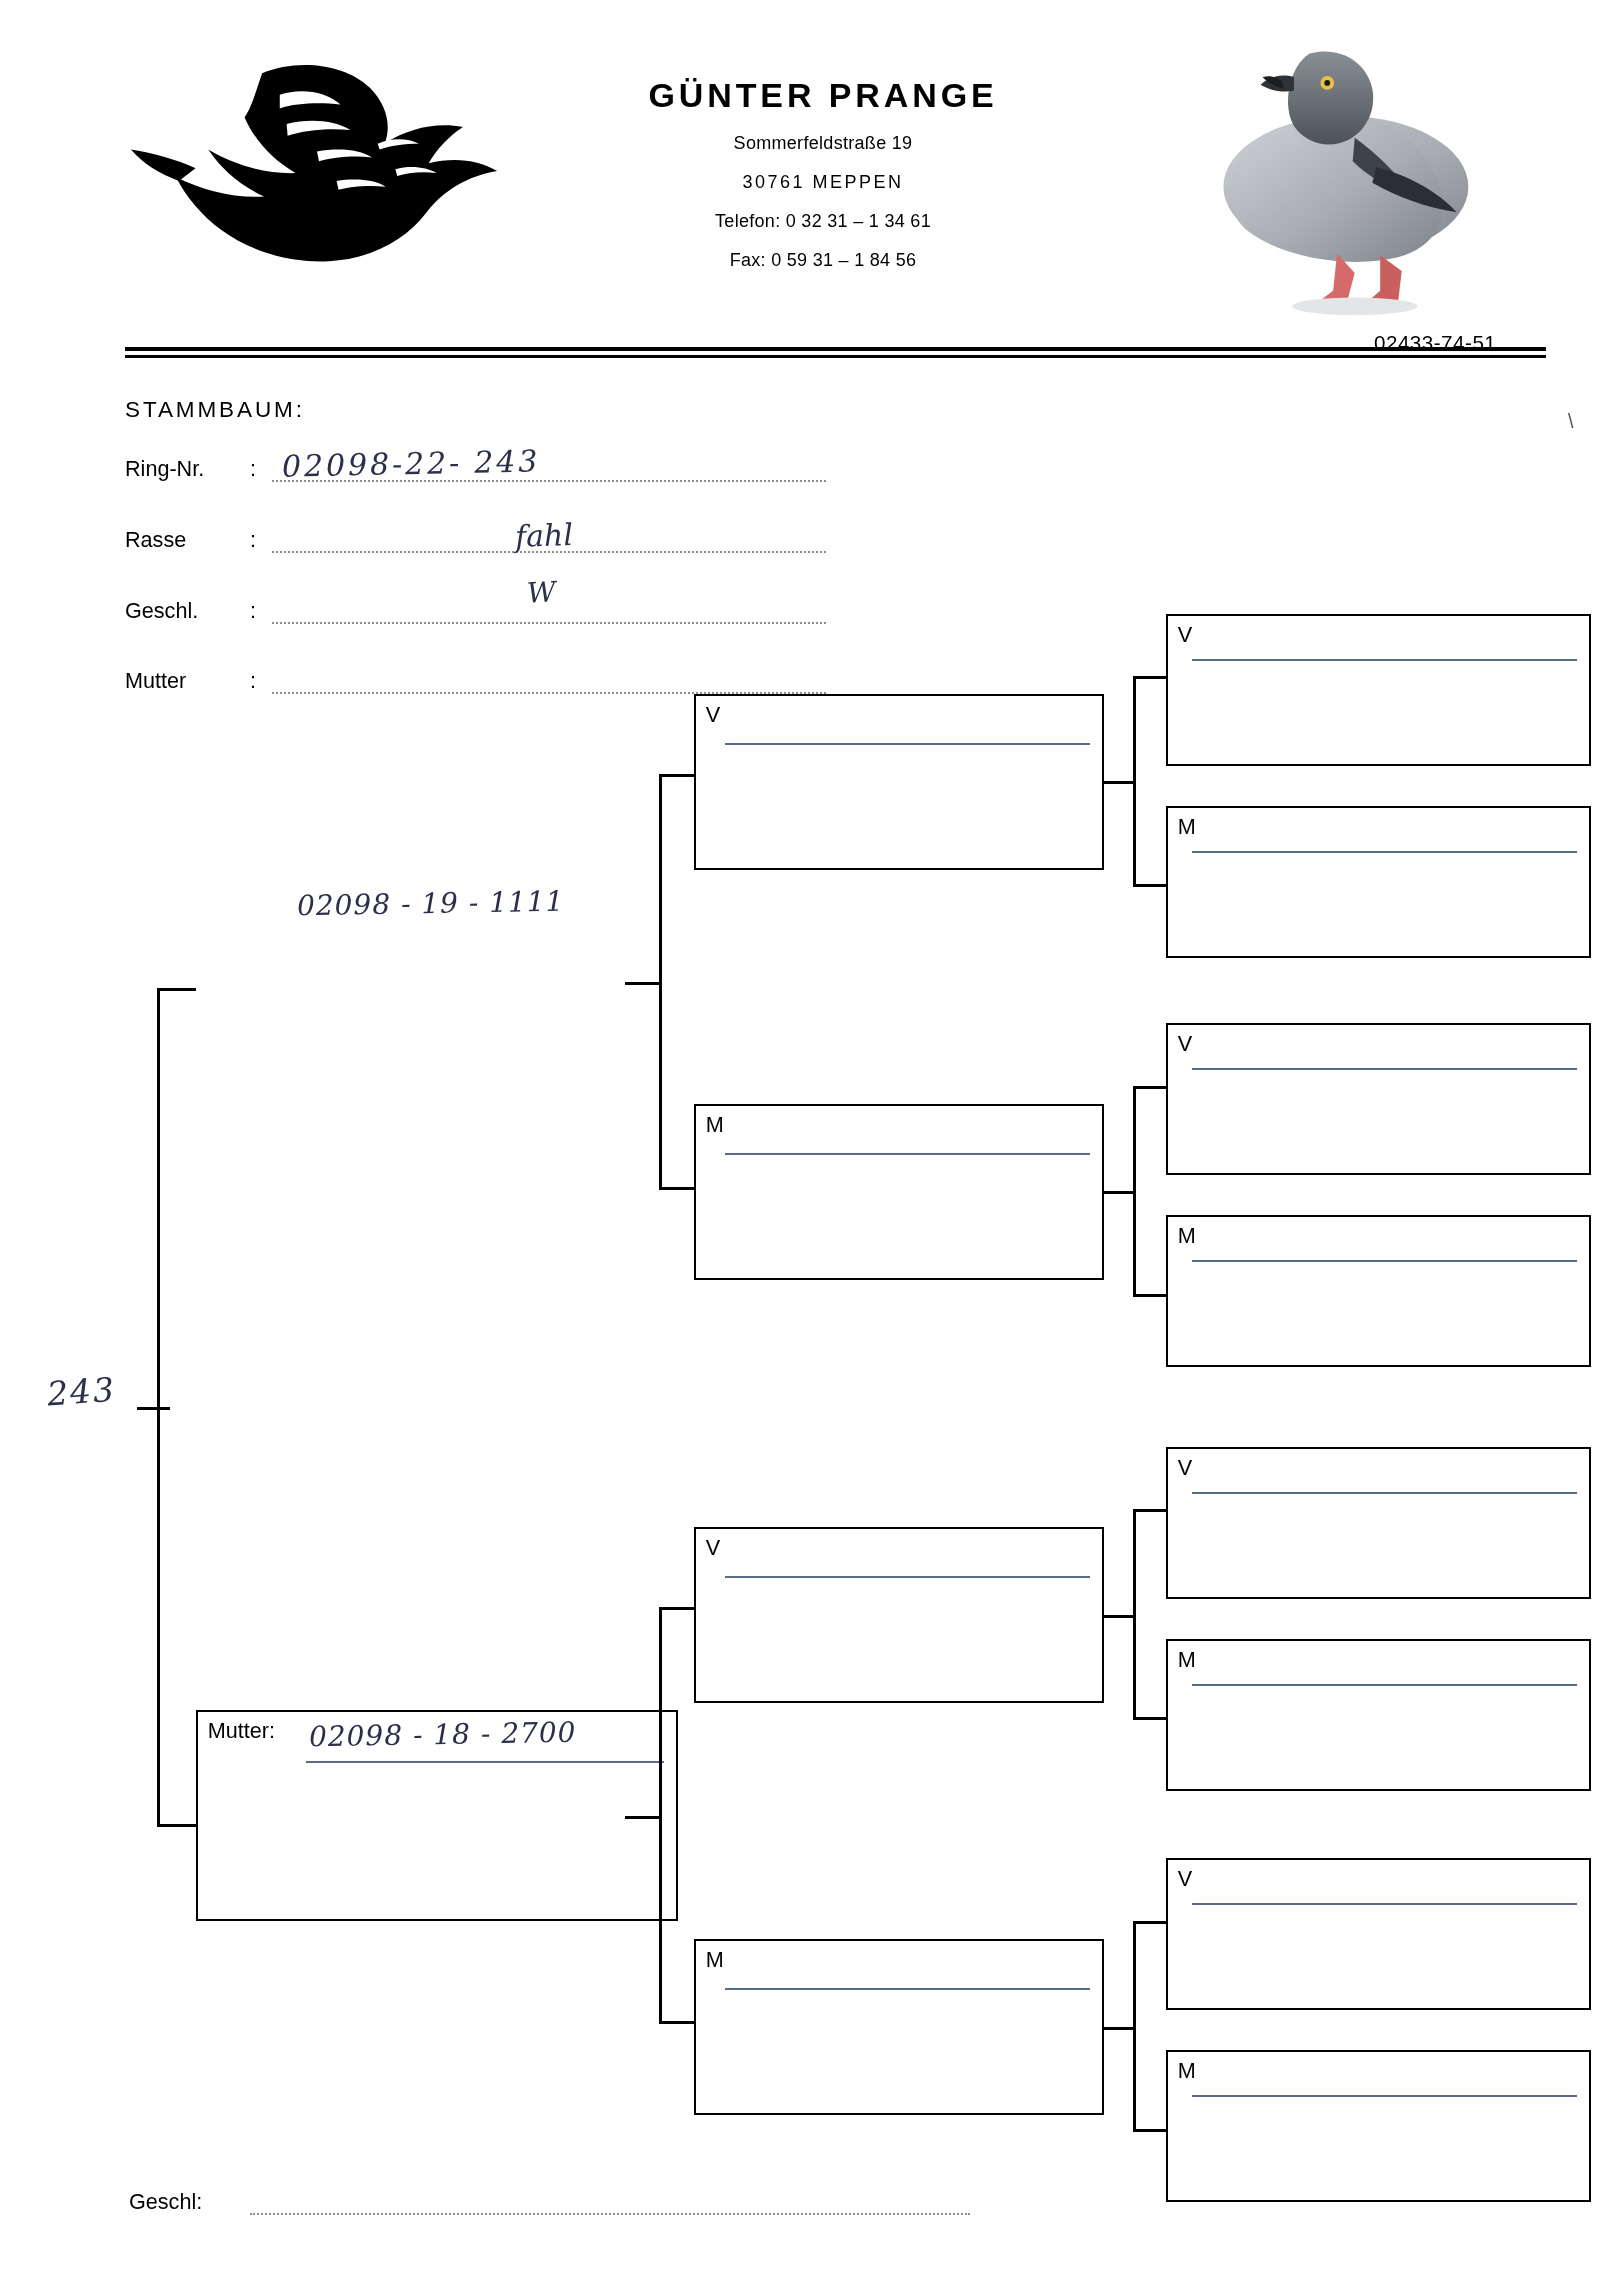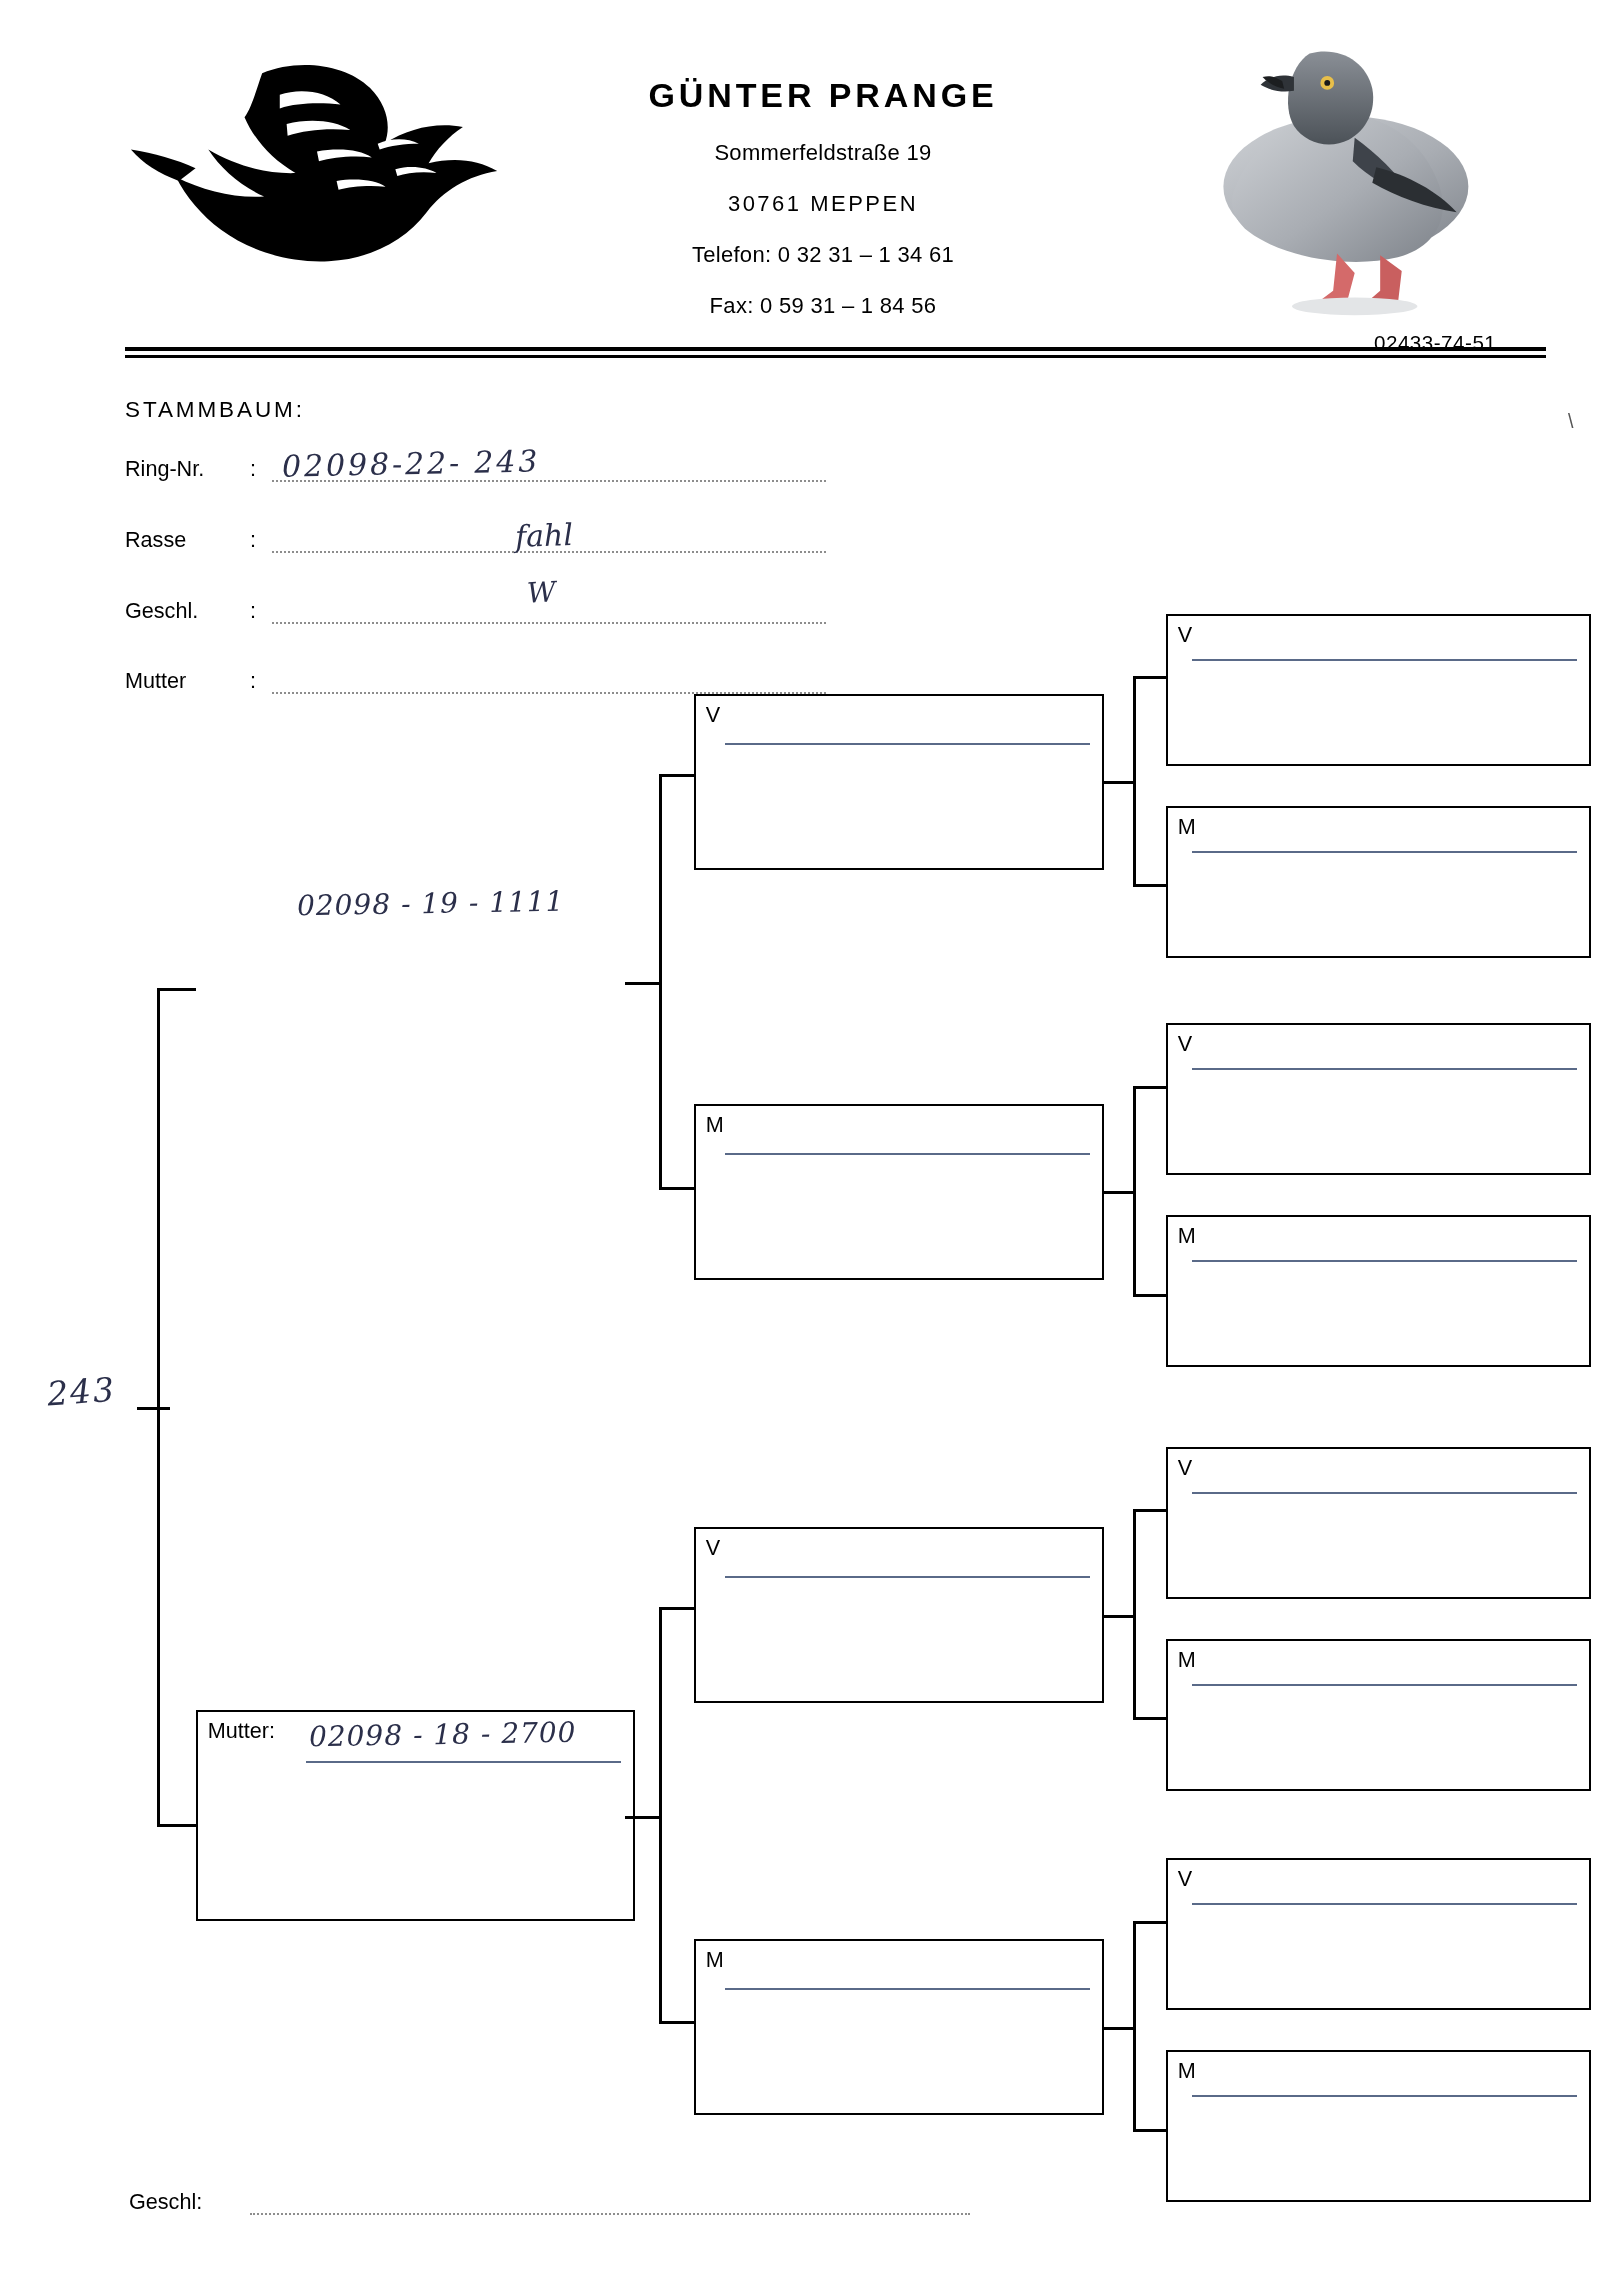--- a/index.html
+++ b/index.html
@@ -45,22 +45,22 @@
     top: 76px;
     width: 490px;
     text-align: center;
   }
   .company-name {
     font-size: 34px;
     font-weight: bold;
     letter-spacing: 3.9px;
   }
   .company-line {
-    font-size: 22px;
-    margin-top: 25px;
+    font-size: 18px;
+    margin-top: 18px;
     letter-spacing: 0.3px;
   }
   .company-line.spaced {
     letter-spacing: 2.5px;
   }
   .photo-frame {
     position: absolute;
     left: 1145px;
     top: 19.6px;
     width: 390px;
@@ -316,21 +316,21 @@
 
   <div class="root-id">243</div>
   <div class="connector h-line" style="left:137px; top:1407px; width:33px;"></div>
 
   <div class="connector v-line" style="left:157px; top:988px; height:839px;"></div>
   <div class="connector h-line" style="left:157px; top:988px; width:39px;"></div>
   <div class="connector h-line" style="left:157px; top:1824px; width:39px;"></div>
 
   <div class="hand-box" style="left:297px; top:887px; transform:rotate(-1deg);">02098 - 19 - 1111</div>
 
-  <div class="box" style="left:196px; top:1710px; width:439px; height:211px;">
+  <div class="box" style="left:196px; top:1710px; width:482px; height:211px;">
     <span class="box-label">Mutter:</span>
     <span class="box-line" style="top:49px; left:108px;"></span>
   </div>
   <div class="hand-box" style="left:309px; top:1718px; transform:rotate(-1deg);">02098 - 18 - 2700</div>
 
   <div class="connector h-line" style="left:625px; top:982px; width:35px;"></div>
   <div class="connector v-line" style="left:659px; top:774px; height:416px;"></div>
   <div class="connector h-line" style="left:659px; top:774px; width:35px;"></div>
   <div class="connector h-line" style="left:659px; top:1187px; width:35px;"></div>
 

